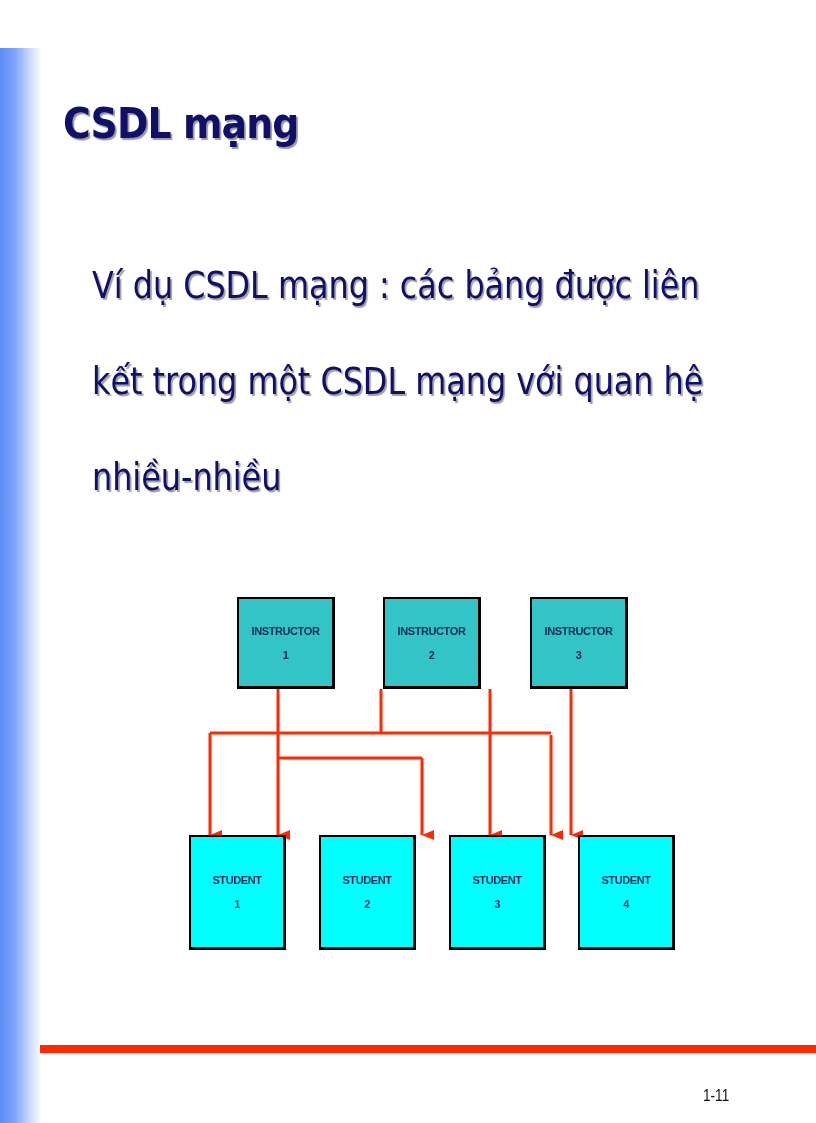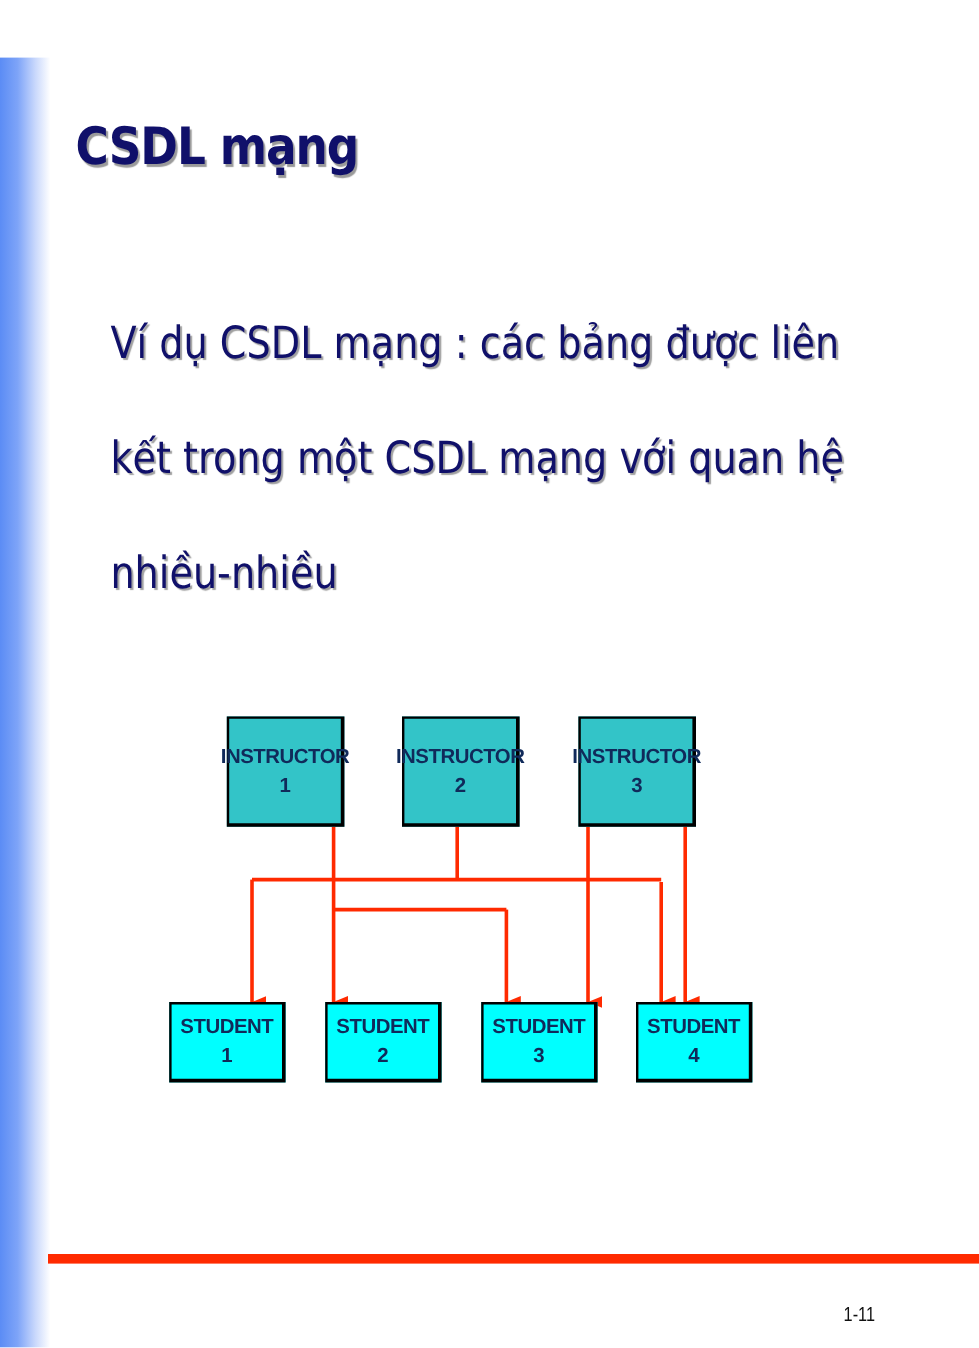--- a/index.html
+++ b/index.html
@@ -27,25 +27,26 @@
       text-shadow: 2px 2px 1px #a0a0a0;
       transform: scaleX(0.86); transform-origin: left top;
       white-space: nowrap;
     }
     .body-line { display: block; }
     .box {
       position: absolute; box-sizing: border-box;
       border: 2px solid #000; border-right-width: 3px; border-bottom-width: 3px;
       display: flex; flex-direction: column; align-items: center; justify-content: center;
       font-family: "Liberation Sans", sans-serif; font-weight: bold;
-      font-size: 17px; line-height: 24px; color: #102a5a;
+      font-size: 11px; line-height: 24px; color: #102a5a;
       letter-spacing: -0.4px;
+      margin-left: 48px;
     }
     .instructor { background: #33c4c8; width: 98px; height: 92px; top: 597px; }
-    .student { background: #00ffff; width: 97px; height: 67px; top: 835px; }
+    .student { background: #00ffff; width: 97px; height: 115px; top: 835px; }
     .box span { display: block; text-align: center; }
     svg.connectors { position: absolute; left: 0; top: 0; }
     .footer-line {
       position: absolute; left: 40px; top: 1045px; width: 776px; height: 8px;
       background: #ff2a00;
     }
     .page-num {
       position: absolute; left: 703px; top: 1086px;
       font-family: "Liberation Sans", sans-serif; font-size: 17px; color: #111;
       transform: scaleX(0.8); transform-origin: left top;

